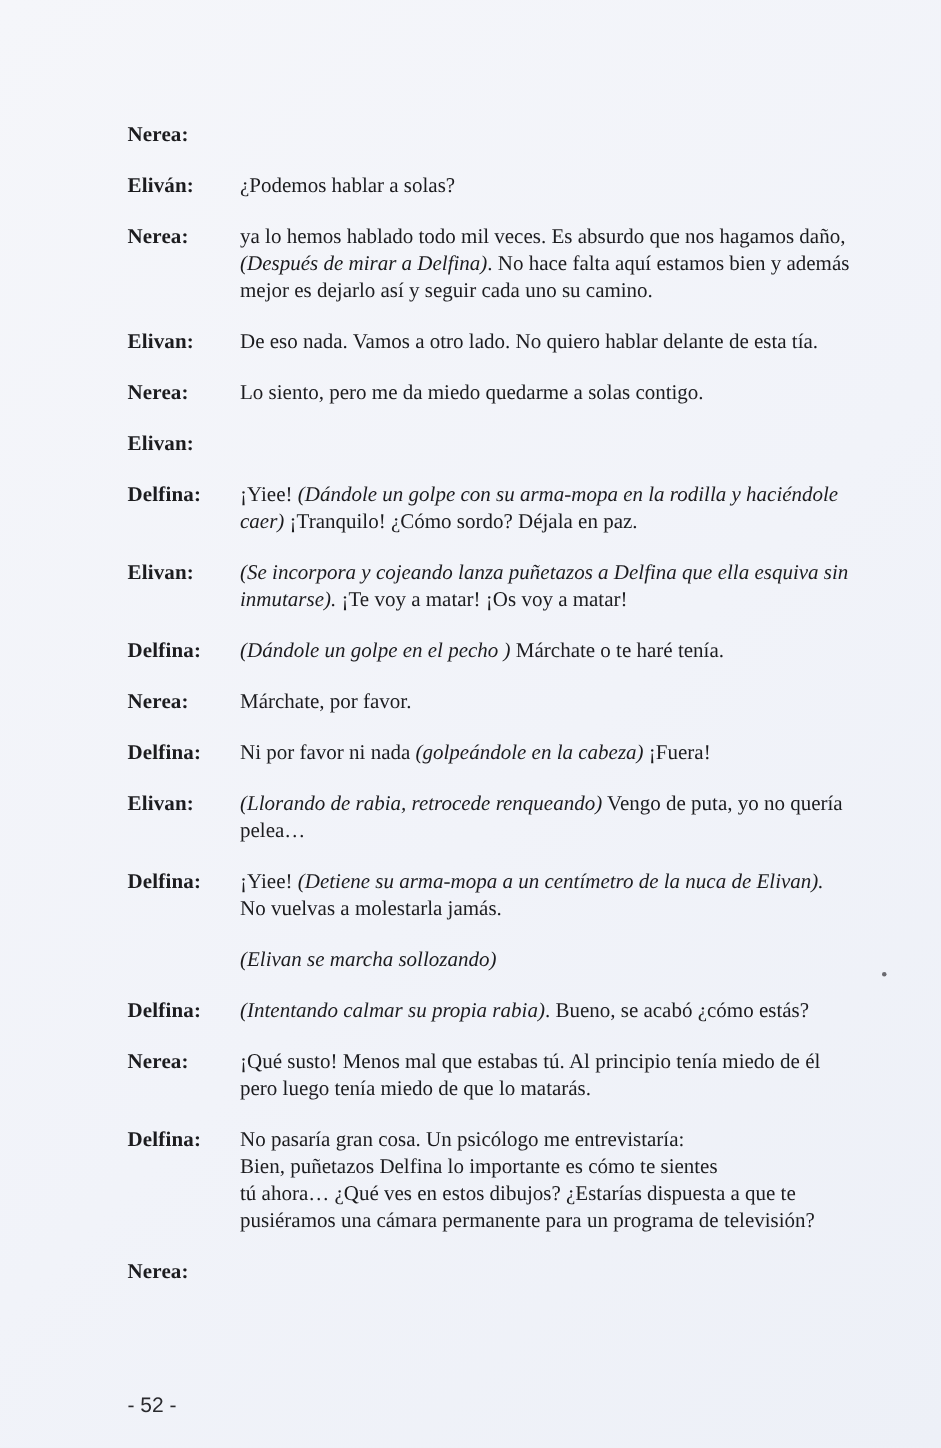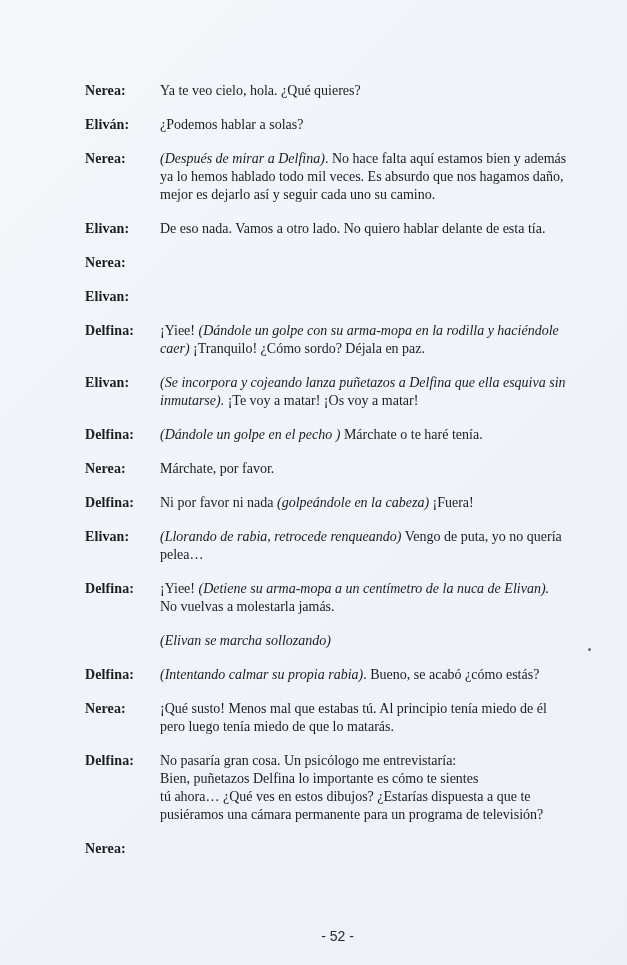--- a/index.html
+++ b/index.html
@@ -47,21 +47,20 @@
     white-space: nowrap;
   }
   .seg.it {
     font-style: italic;
   }
   .footer {
     position: absolute;
     left: 85px;
     width: 505px;
     top: 928px;
-    text-align: center;
     font-size: 14px;
     font-family: "Liberation Sans", "DejaVu Sans", sans-serif;
     color: #2a2a2e;
   }
   .artifact-dot {
     position: absolute;
     left: 588px;
     top: 648px;
     width: 3px;
     height: 3px;
@@ -69,46 +68,46 @@
     background: #6a6a70;
   }
 </style>
 </head>
 <body>
 
 <div class="page">
   <div class="content">
       <div class="entry">
         <div class="speaker">Nerea:</div>
-        <div class="speech">
-          <div class="line"><span class="seg">Ya te veo cielo, hola. ¿Qué quieres?</span></div>
-        </div>
       </div>
       <div class="entry">
         <div class="speaker">Eliván:</div>
         <div class="speech">
           <div class="line"><span class="seg">¿Podemos hablar a solas?</span></div>
         </div>
       </div>
       <div class="entry">
         <div class="speaker">Nerea:</div>
         <div class="speech">
+          <div class="line"><span class="seg">ya lo hemos hablado todo mil veces. Es absurdo que nos hagamos daño,</span></div>
           <div class="line"><span class="seg it">(Después de mirar a Delfina)</span><span class="seg">. No hace falta aquí estamos bien y además</span></div>
-          <div class="line"><span class="seg">ya lo hemos hablado todo mil veces. Es absurdo que nos hagamos daño,</span></div>
           <div class="line"><span class="seg">mejor es dejarlo así y seguir cada uno su camino.</span></div>
         </div>
       </div>
       <div class="entry">
         <div class="speaker">Elivan:</div>
         <div class="speech">
           <div class="line"><span class="seg">De eso nada. Vamos a otro lado. No quiero hablar delante de esta tía.</span></div>
         </div>
       </div>
       <div class="entry">
         <div class="speaker">Nerea:</div>
+        <div class="speech">
+          <div class="line"><span class="seg">Lo siento, pero me da miedo quedarme a solas contigo.</span></div>
+        </div>
       </div>
       <div class="entry">
         <div class="speaker">Elivan:</div>
       </div>
       <div class="entry">
         <div class="speaker">Delfina:</div>
         <div class="speech">
           <div class="line"><span class="seg">¡Yiee! </span><span class="seg it">(Dándole un golpe con su arma-mopa en la rodilla y haciéndole</span></div>
           <div class="line"><span class="seg it">caer)</span><span class="seg"> ¡Tranquilo! ¿Cómo sordo? Déjala en paz.</span></div>
         </div>

